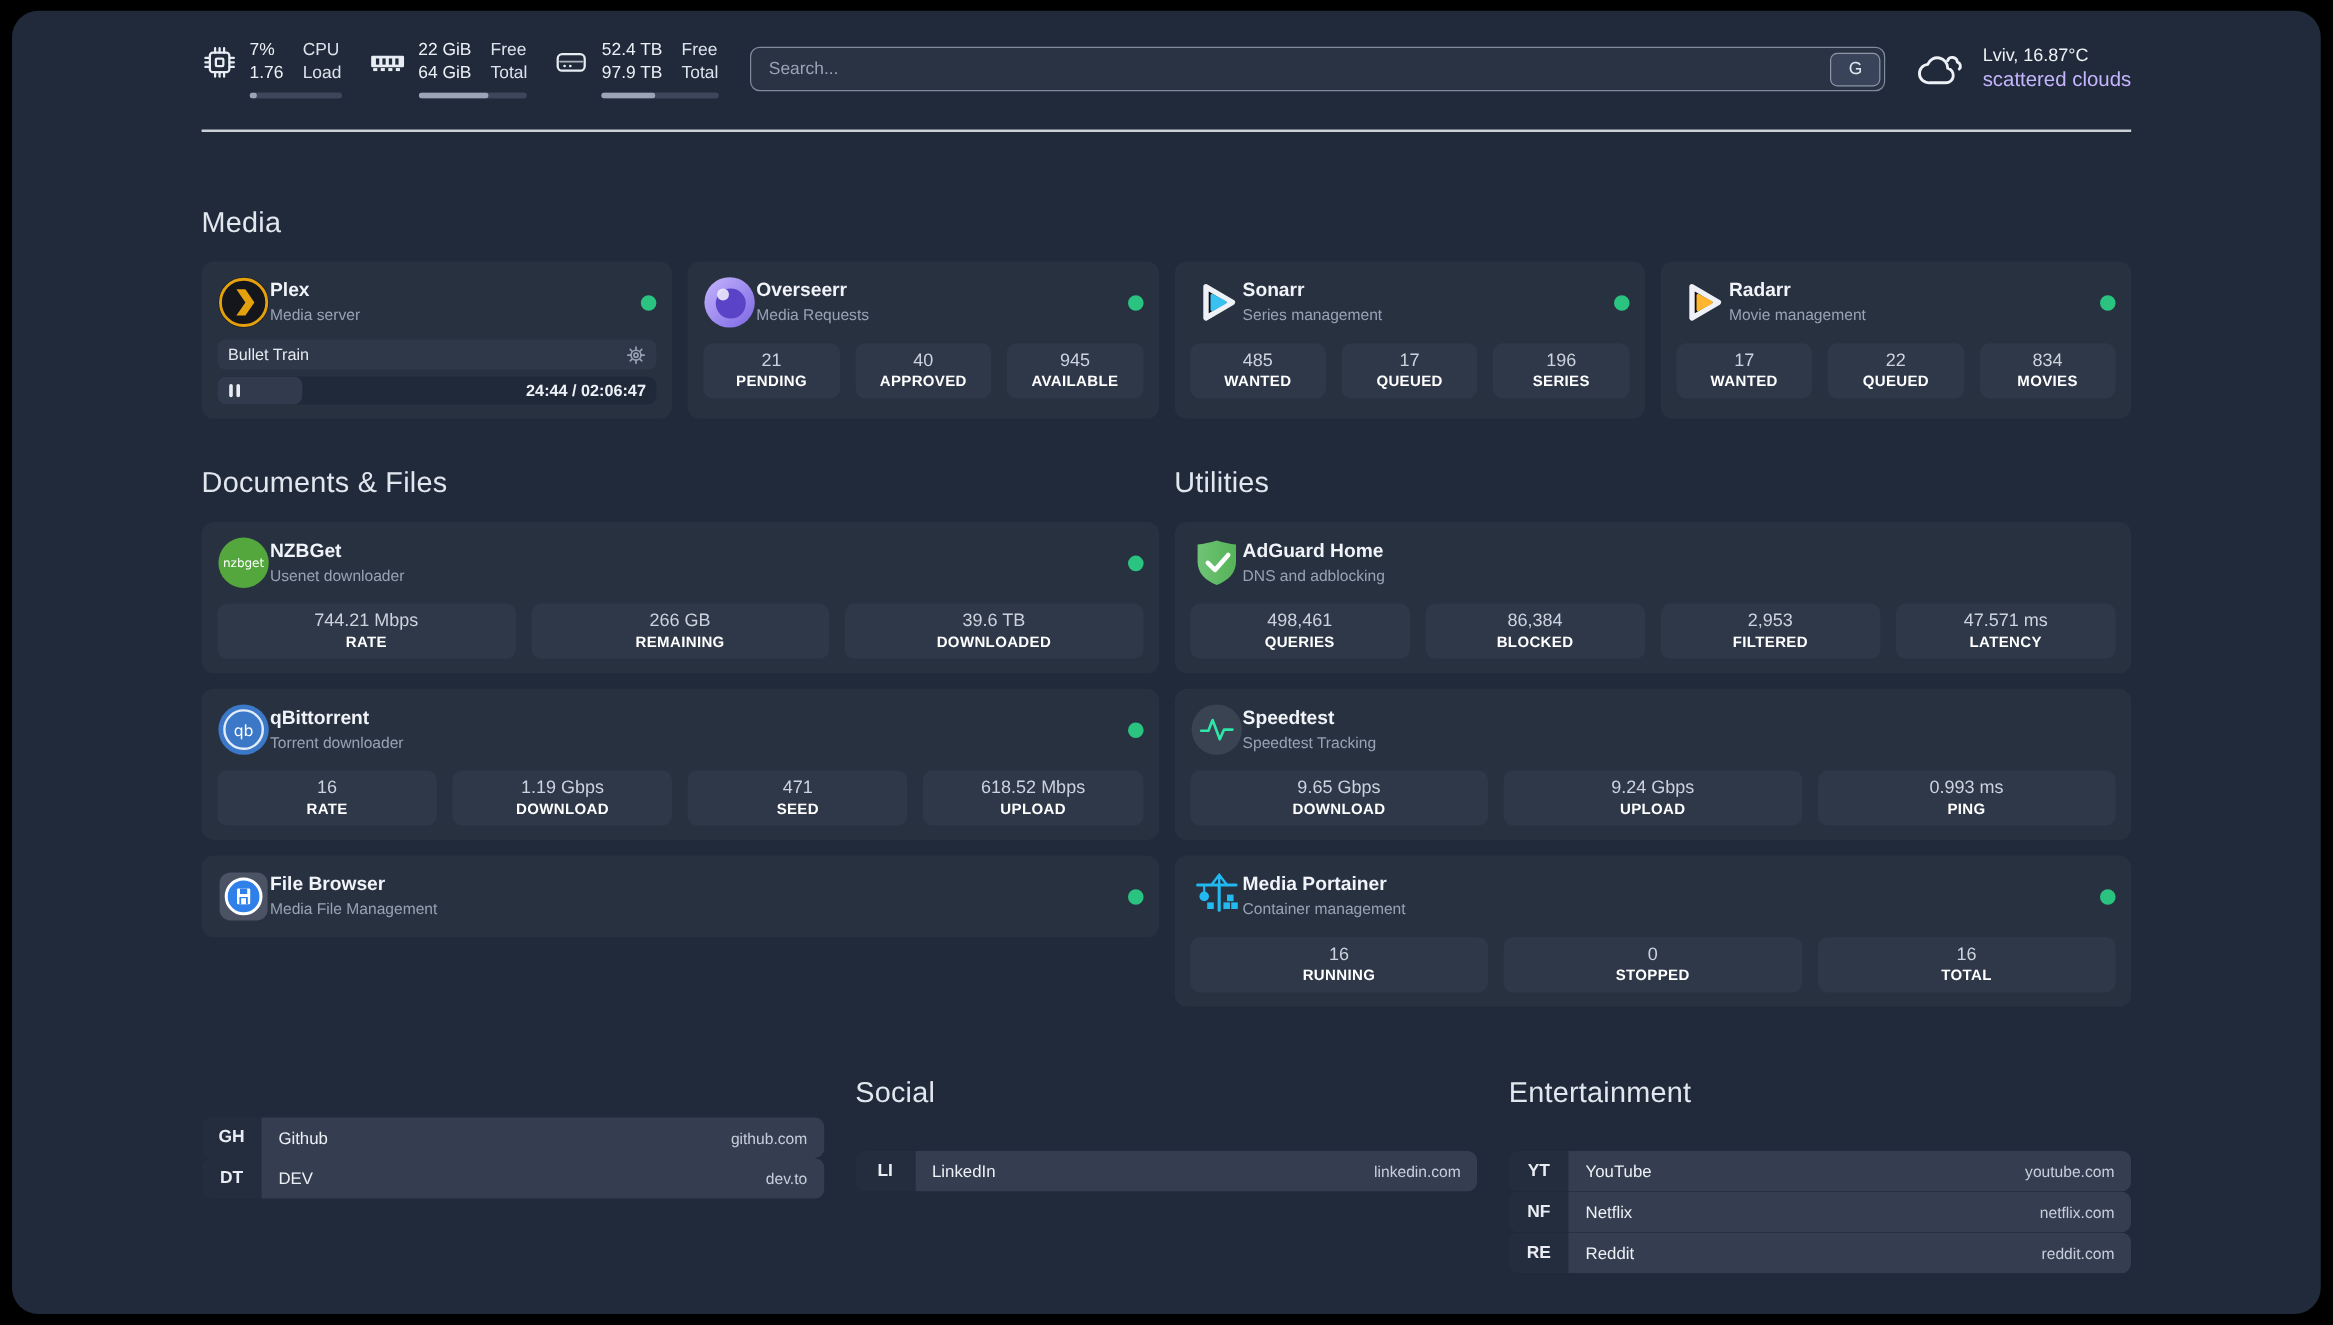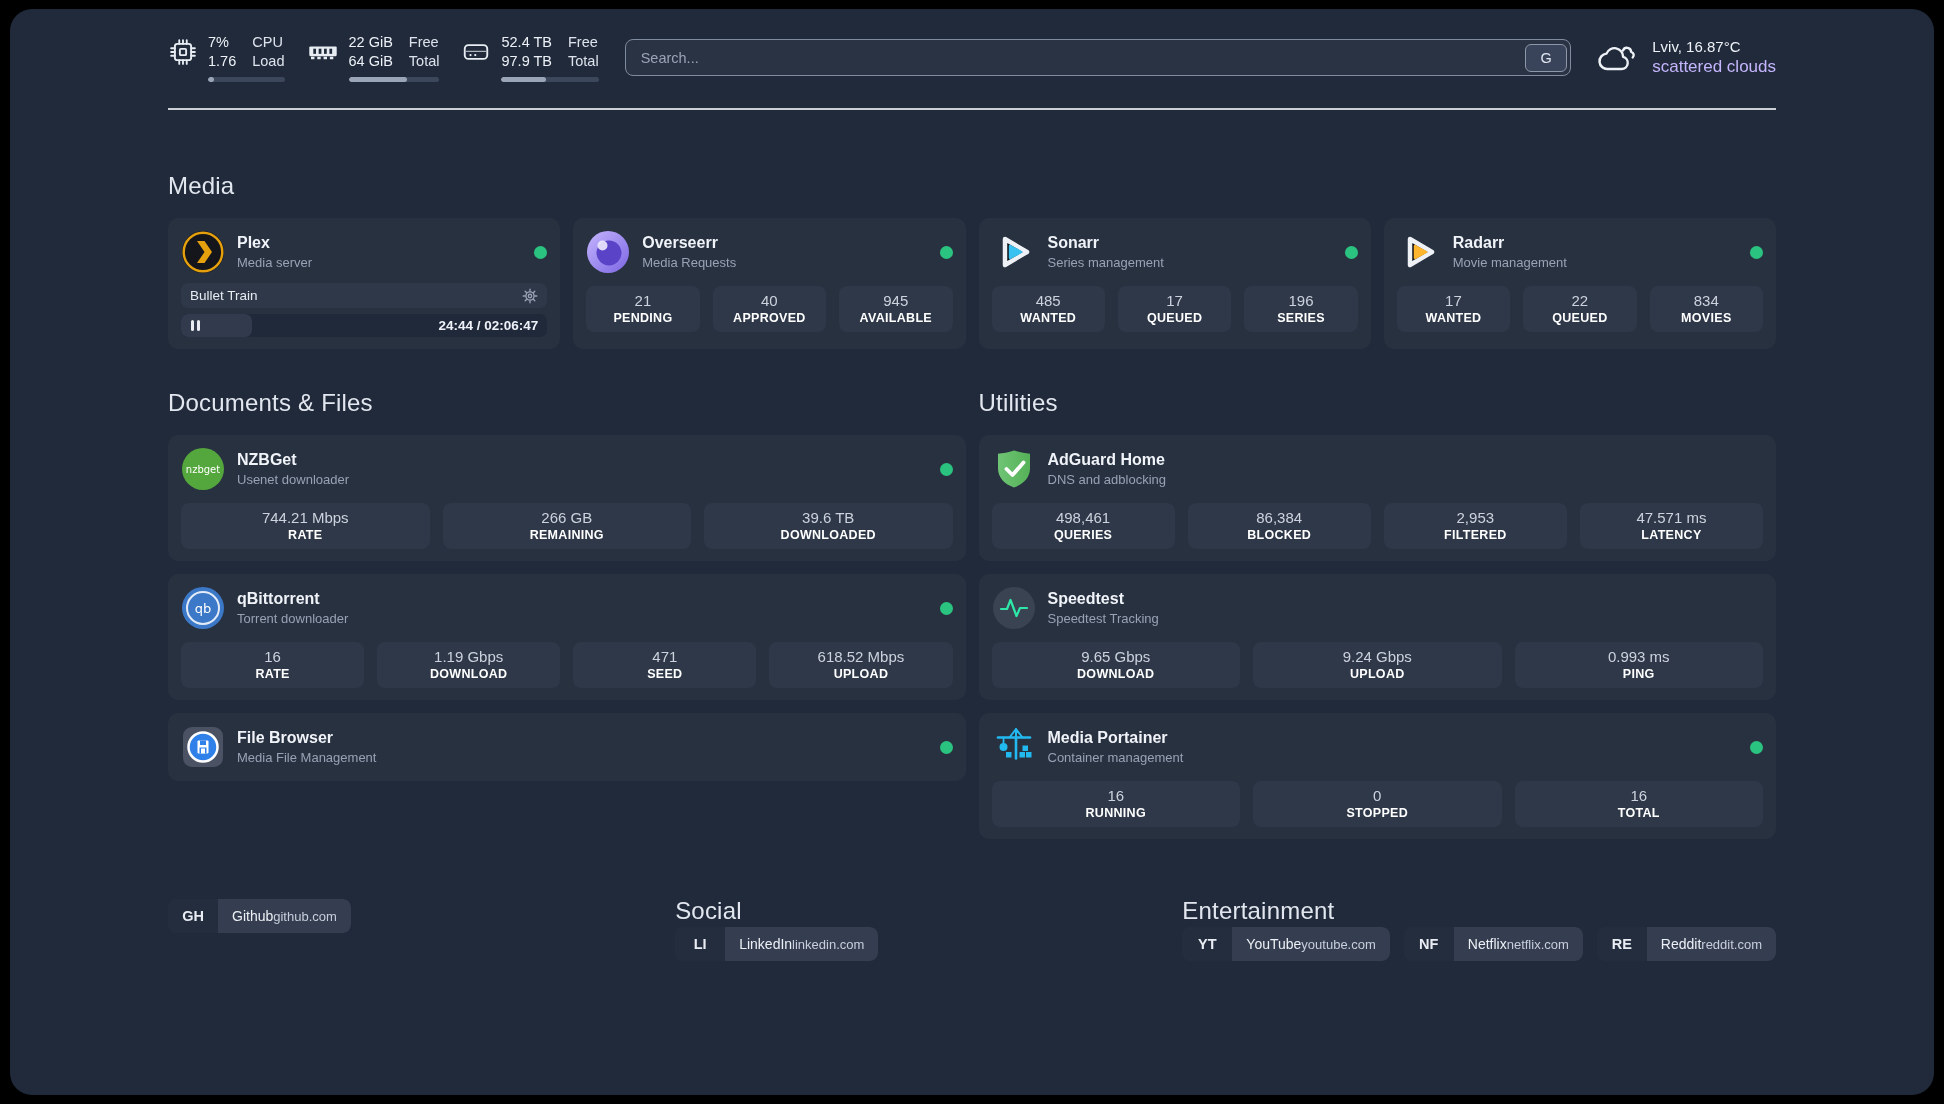--- a/index.html
+++ b/index.html
@@ -30,21 +30,21 @@
   .divider { margin-top:26px; border-top:2px solid rgba(233,237,243,0.85); }
 
   
   .section-title { font-size:24px; font-weight:500; color:#e2e7ef; letter-spacing:0.2px; }
   .media-section { margin-top:62px; }
   .grid4 { display:grid; grid-template-columns:repeat(4,1fr); gap:13px; margin-top:18px; }
   .grid2 { display:grid; grid-template-columns:1fr 1fr; gap:13px; align-items:start; margin-top:40px; }
   .col-stack { display:flex; flex-direction:column; gap:13px; margin-top:18px; }
 
   .card { background:#283140; border-radius:10px; padding:12px 13px; cursor:pointer; }
-  .card-head { display:flex; align-items:center; gap:12px; }
+  .card-head { display:flex; align-items:center; }
   .app-icon { width:44px; height:44px; flex:0 0 44px; }
   .app-name { font-size:16px; font-weight:600; color:#f0f3f8; }
   .app-sub { font-size:13px; color:#98a2b4; margin-top:3px; }
   .dot { width:13px; height:13px; border-radius:50%; background:#2bc380; margin-left:auto; }
 
   .tiles { display:flex; gap:13px; margin-top:12px; }
   .tile { flex:1; background:#2e3848; border-radius:8px; text-align:center; padding:6px 4px 7px; }
   .tile-value { font-size:15px; color:#ccd3de; }
   .tile-label { font-size:12.5px; font-weight:700; color:#ffffff; margin-top:2px; letter-spacing:0.3px; }
 
@@ -52,21 +52,21 @@
   .player-row { margin-top:9px; height:25px; background:#2e3848; border-radius:7px; display:flex; align-items:center; padding:0 9px; font-size:13.5px; color:#e6ebf2; }
   .gear { margin-left:auto; display:flex; cursor:pointer; }
   .progress-row { margin-top:6px; height:23px; background:#20293a; border-radius:7px; position:relative; display:flex; align-items:center; overflow:hidden; }
   .progress-fill { position:absolute; left:0; top:0; bottom:0; background:#313b4d; border-radius:7px; }
   .pause { position:relative; display:flex; gap:3px; margin-left:10px; }
   .pause span { width:3px; height:11px; background:#e9edf3; border-radius:1.5px; }
   .time { margin-left:auto; margin-right:9px; position:relative; font-size:13.5px; font-weight:600; color:#eef2f8; }
 
   
   .bookmarks { display:grid; grid-template-columns:repeat(3,1fr); gap:26px; margin-top:58px; padding-bottom:30px; }
-  .bm-list { margin-top:2px; display:flex; flex-direction:row; gap:14px; }
+  .bm-list { margin-top:34px; display:flex; flex-direction:column; }
   .bm-row { display:flex; height:34px; border-radius:8px; overflow:hidden; cursor:pointer; }
   .bm-abbr { width:50px; background:#242d3d; color:#e9edf3; font-size:14.5px; font-weight:600; display:flex; align-items:center; justify-content:center; }
   .bm-pill { flex:1; background:#353e50; border-radius:0 8px 8px 0; display:flex; align-items:center; justify-content:space-between; padding:13px 14px; }
   .bm-name { font-size:14px; color:#edf0f5; }
   .bm-url { font-size:13px; color:#c7cedb; }
 </style>
 </head>
 <body>
 
 <div class="frame">
@@ -500,20 +500,27 @@
 
       <div>
         <div class="bm-list">
           <div class="bm-row">
             <div class="bm-abbr">GH</div>
             <div class="bm-pill">
               <span class="bm-name">Github</span>
               <span class="bm-url">github.com</span>
             </div>
           </div>
+          <div class="bm-row">
+            <div class="bm-abbr">DT</div>
+            <div class="bm-pill">
+              <span class="bm-name">DEV</span>
+              <span class="bm-url">dev.to</span>
+            </div>
+          </div>
         </div>
       </div>
 
       <div>
         <div class="section-title">Social</div>
         <div class="bm-list">
           <div class="bm-row">
             <div class="bm-abbr">LI</div>
             <div class="bm-pill">
               <span class="bm-name">LinkedIn</span>

